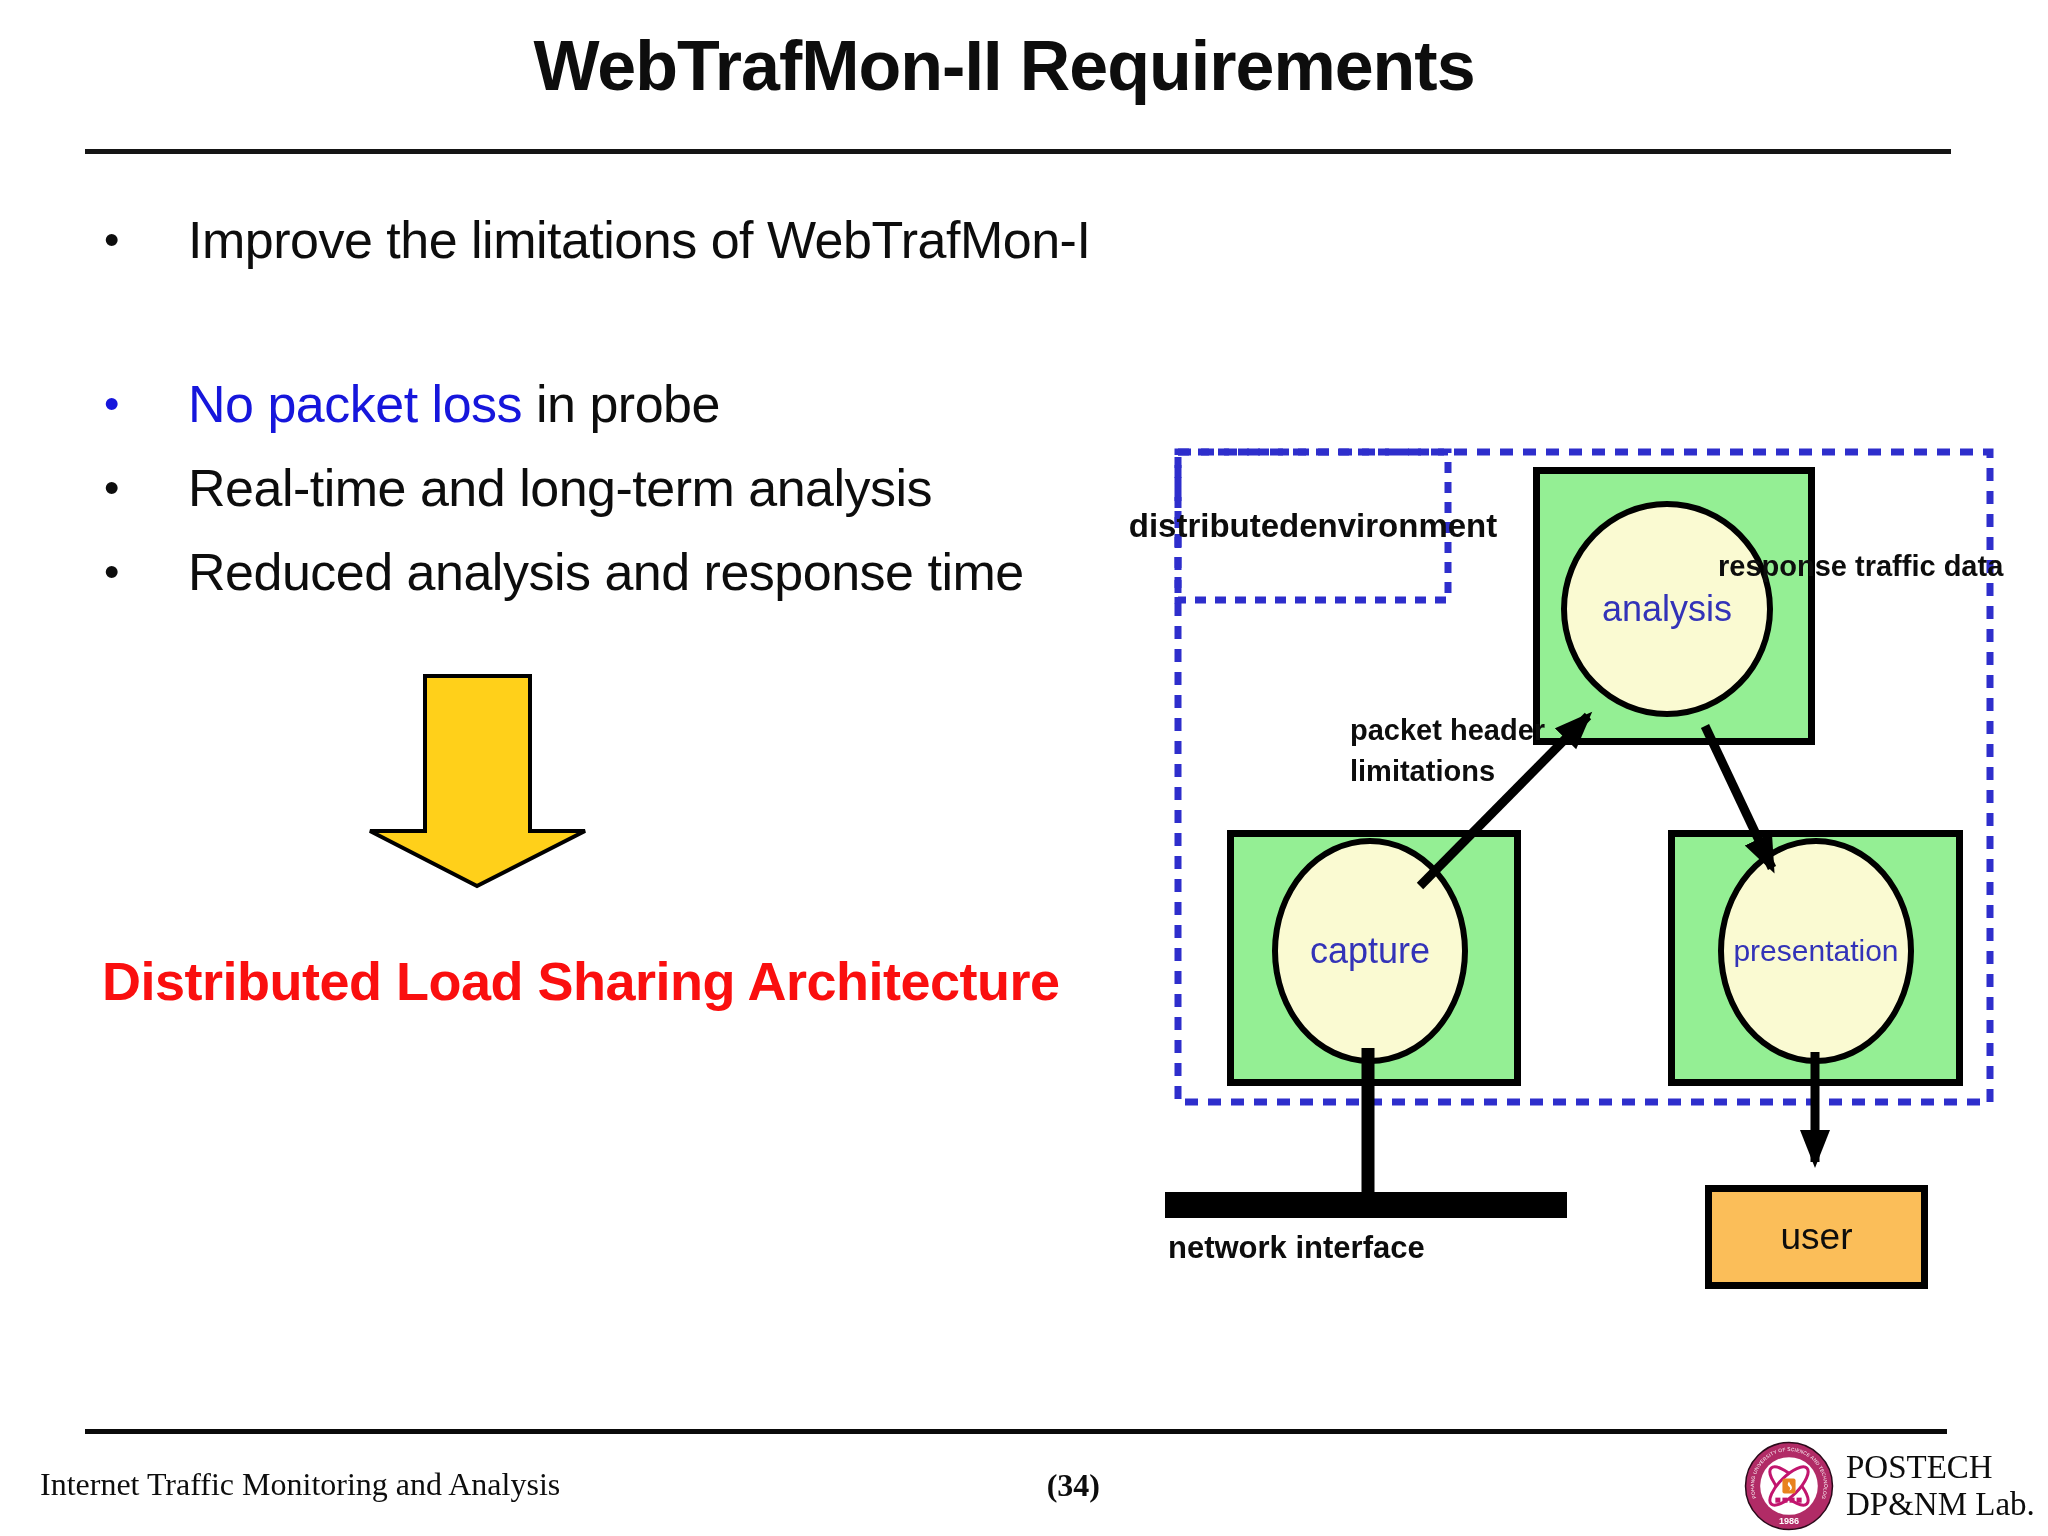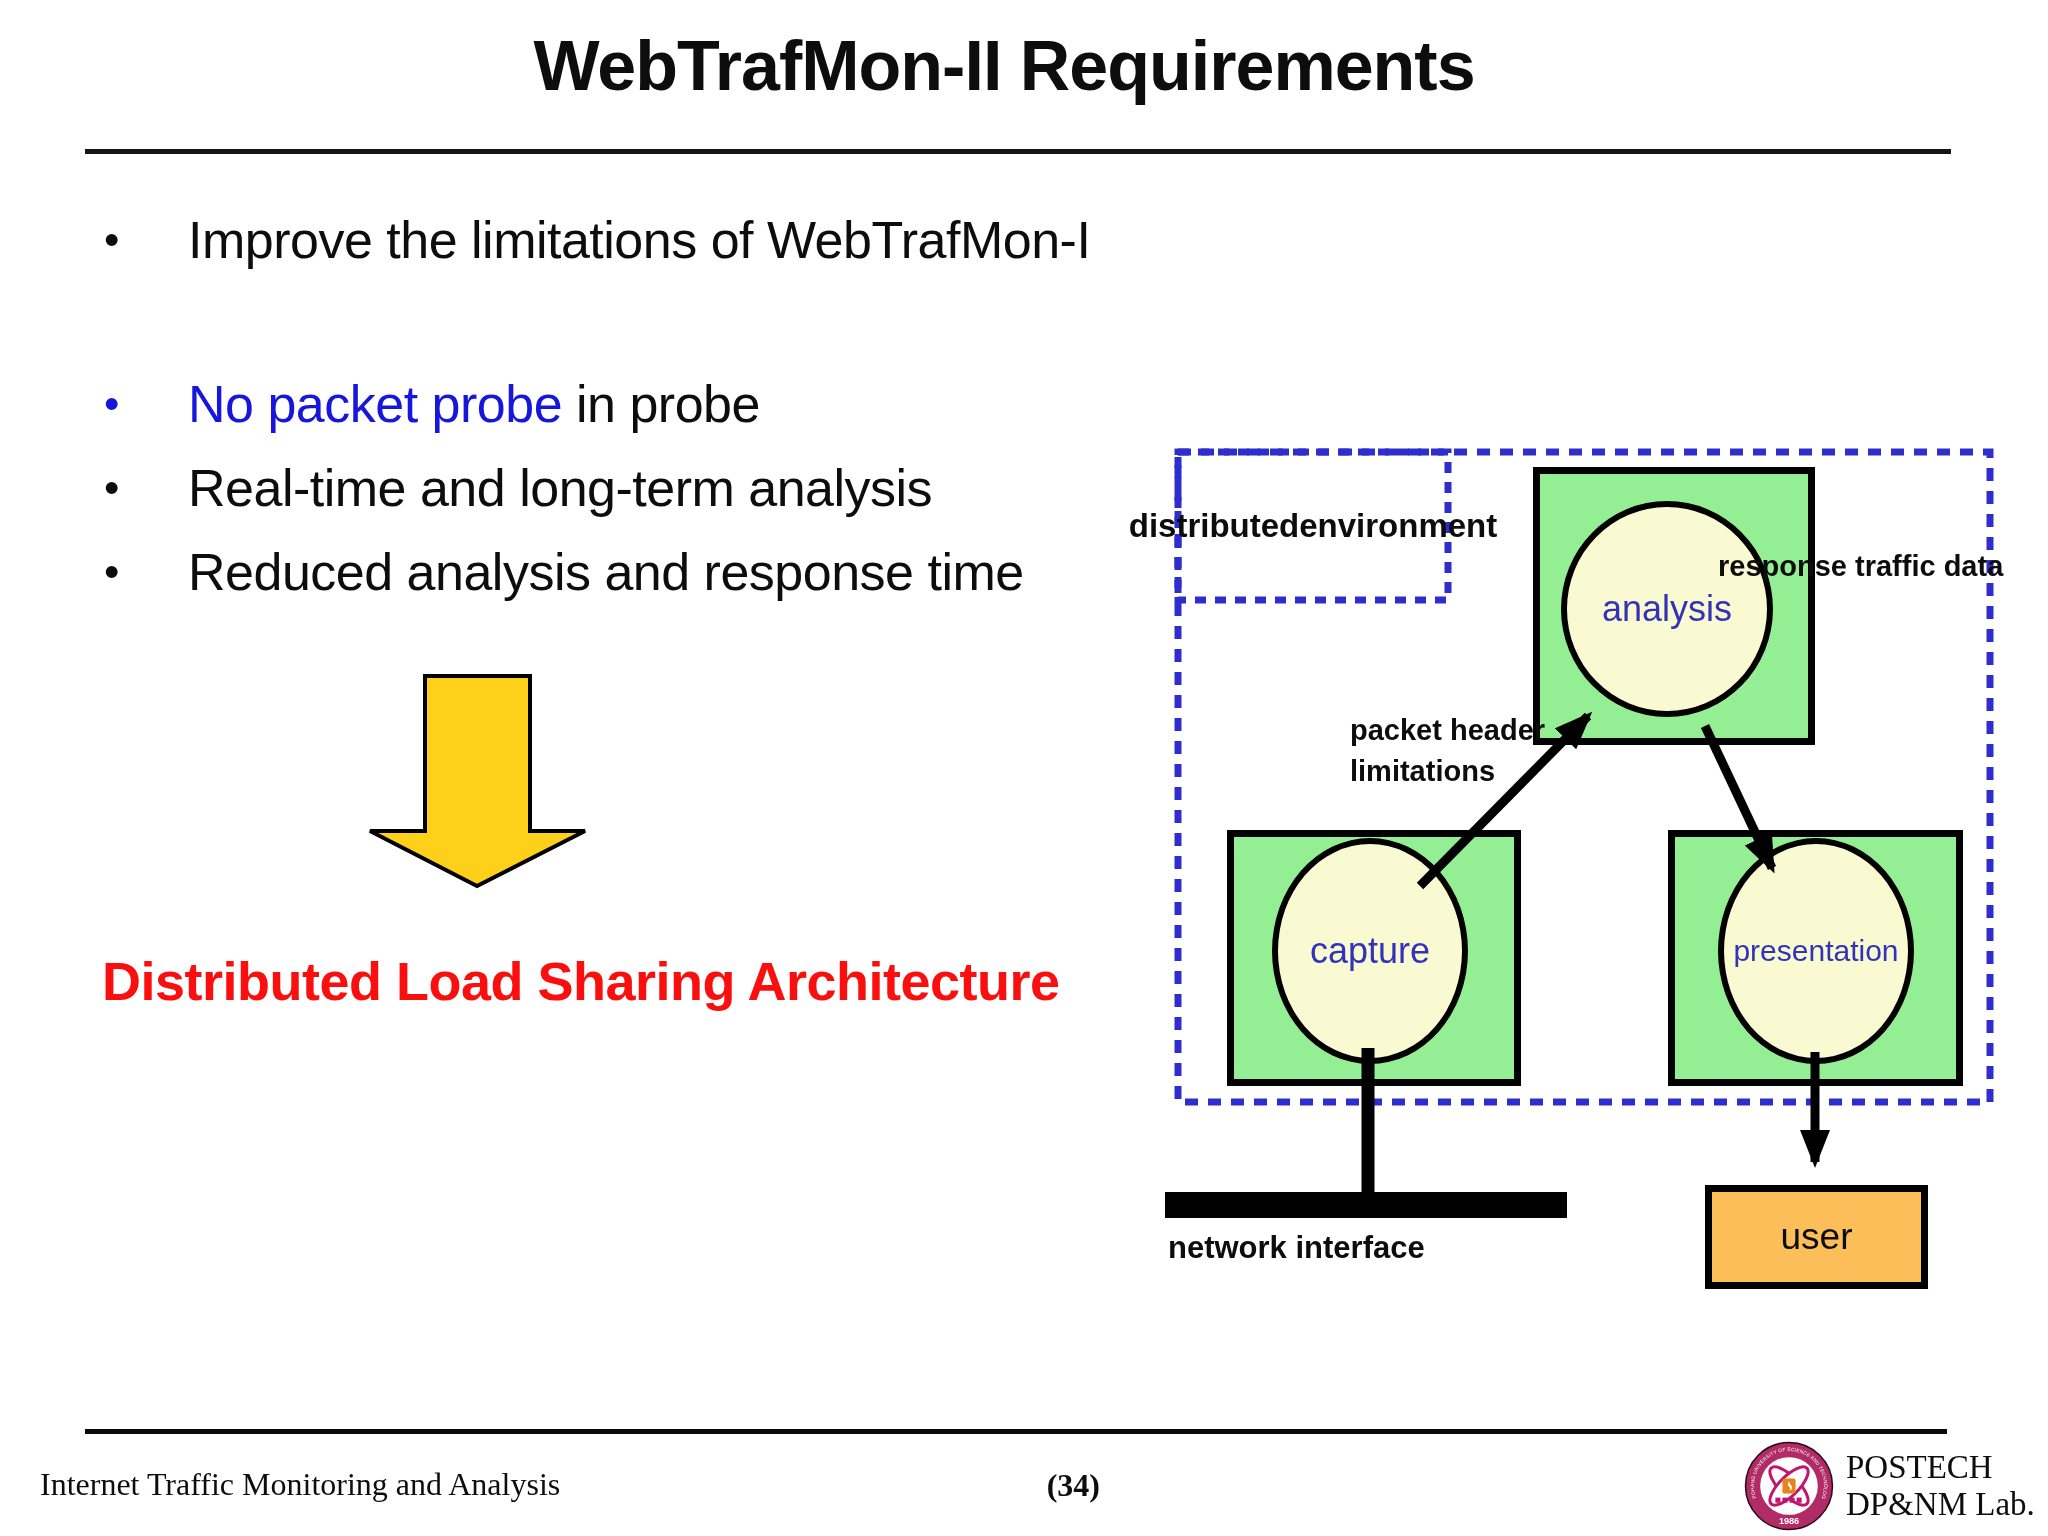--- a/index.html
+++ b/index.html
@@ -71,21 +71,21 @@
 
   <div class="abs title">WebTrafMon-II Requirements</div>
   <div class="abs title-rule"></div>
 
   <div class="abs bullet b1">
     <span class="dot">•</span>
     <span class="txt">Improve the limitations of WebTrafMon-I</span>
   </div>
   <div class="abs bullet b2">
     <span class="dot">•</span>
-    <span class="txt"><span class="blue">No packet probe</span><span> in probe</span></span>
+    <span class="txt"><span class="blue">No packet loss</span><span> in probe</span></span>
   </div>
   <div class="abs bullet b3">
     <span class="dot">•</span>
     <span class="txt">Real-time and long-term analysis</span>
   </div>
   <div class="abs bullet b4">
     <span class="dot">•</span>
     <span class="txt">Reduced analysis and response time</span>
   </div>
 

